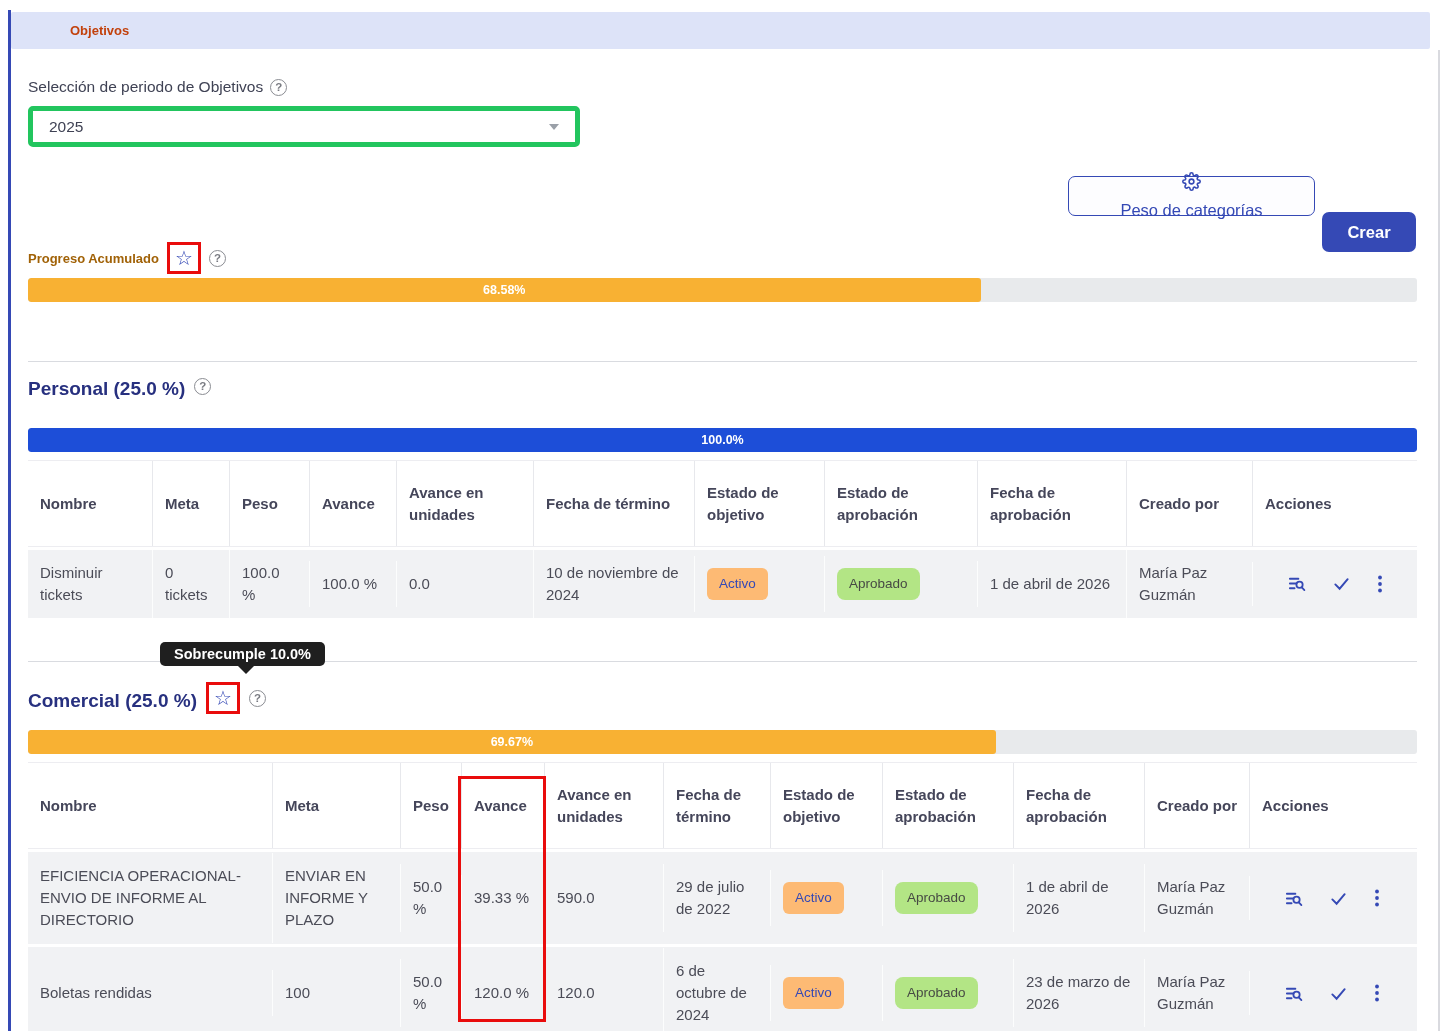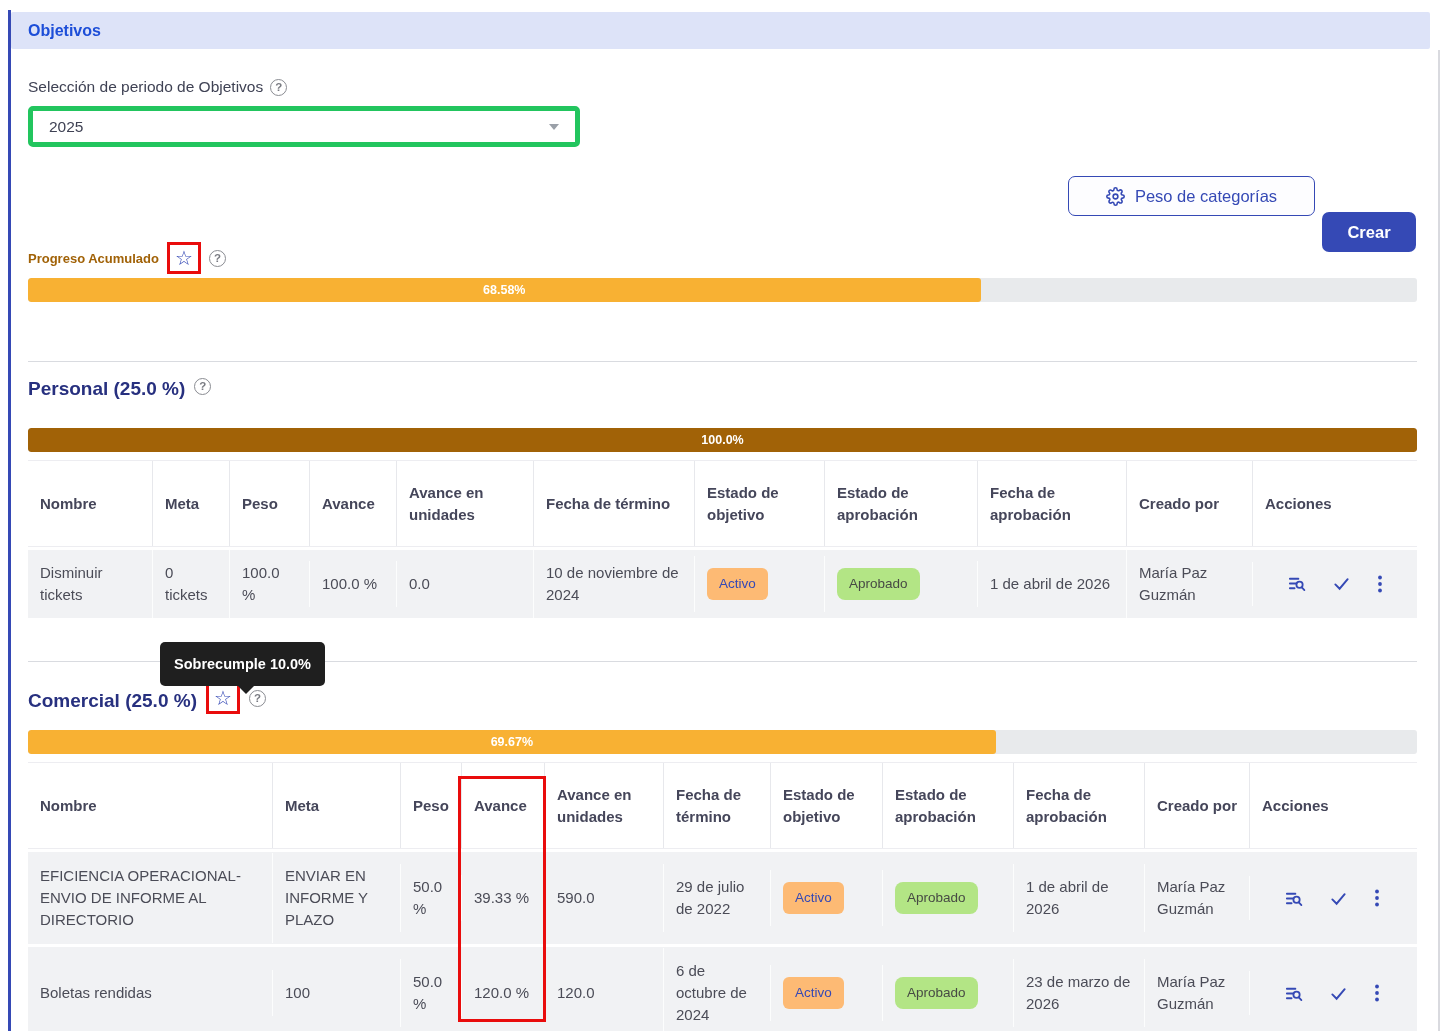--- a/index.html
+++ b/index.html
@@ -4,27 +4,27 @@
 <style>
   html,body{margin:0;padding:0;background:#fff;}
   body{font-family:"Liberation Sans","DejaVu Sans",sans-serif;}
   .canvas{position:relative;width:1445px;height:1031px;background:#fff;overflow:hidden;}
   .abs{position:absolute;}
 
   .side-accent{left:8px;top:10px;width:3px;height:1021px;background:#3549b5;}
   .vline{left:1438px;top:50px;width:2px;height:981px;background:#d9dadf;}
 
   .titlebar{left:11px;top:12px;width:1419px;height:37px;background:#dde3f8;display:flex;align-items:center;padding-left:17px;box-sizing:border-box;border-radius:2px;}
-  .titlebar .t{color:#1d4ed8;font-weight:bold;font-size:16px;}
+  .titlebar .t{color:#c2410c;font-weight:bold;font-size:13px;margin-left:42px;}
 
   .field-label-row{left:28px;top:78px;display:flex;align-items:center;gap:7px;color:#3f4254;font-size:15.5px;}
   .select{left:28px;top:106px;width:552px;height:41px;box-sizing:border-box;border:5px solid #22c55e;border-radius:5px;background:#fff;display:flex;align-items:center;justify-content:space-between;padding:0 16px;font-size:15.5px;color:#3f4254;cursor:pointer;}
   .caret{width:0;height:0;border-left:5px solid transparent;border-right:5px solid transparent;border-top:6px solid #9aa0a8;}
 
-  .btn{box-sizing:border-box;display:flex;align-items:center;justify-content:center;border-radius:7px;font-size:16.5px;cursor:pointer;}
+  .btn{box-sizing:border-box;display:flex;align-items:center;justify-content:center;border-radius:7px;font-size:16.5px;cursor:pointer;flex-direction:column;}
   .btn-weights{left:1068px;top:176px;width:247px;height:40px;background:#fdfdff;border:1px solid #3549b5;color:#3549b5;gap:10px;}
   .btn-create{left:1322px;top:176px;width:94px;height:40px;background:#3549b5;color:#fff;font-weight:bold;border:none;margin-top:36px;}
 
   .label-row{display:flex;align-items:center;gap:8px;}
   .acc-row{left:28px;top:242px;}
   .acc-row .lbl{font-weight:bold;font-size:13px;color:#a16207;}
   .red-outline{display:inline-flex;align-items:center;justify-content:center;border:3px solid #e90c0c;padding:0 5px;height:26px;box-sizing:content-box;}
   .star{color:#3549b5;font-size:20px;line-height:1;cursor:pointer;}
   .help{width:17px;height:17px;border-radius:50%;border:1.6px solid #8a8c92;color:#797b82;font-size:11.5px;font-weight:bold;display:inline-flex;align-items:center;justify-content:center;flex:0 0 auto;box-sizing:border-box;cursor:default;}
 
@@ -48,21 +48,21 @@
   .t1 .trow{min-height:67px;}
   .t2 .trow{min-height:92px;}
   .td{box-sizing:border-box;padding:12px;font-size:15px;color:#4b4c57;line-height:1.45;overflow-wrap:break-word;}
   .td + .td{border-left:1px solid rgba(255,255,255,.8);}
   .pill{display:inline-block;padding:6px 12px;border-radius:8px;font-size:13.5px;white-space:nowrap;}
   .pill-active{background:#fdba74;color:#3549b5;border-radius:6px;}
   .pill-approved{background:#b3e585;color:#474a44;}
   .actions{display:flex;align-items:center;gap:26px;padding-left:34px;}
   .aicon{display:inline-flex;align-items:center;cursor:pointer;}
 
-  .tooltip{left:160px;top:642px;background:#1f1f1f;color:#fff;font-weight:bold;font-size:14.5px;padding:14px 14px;border-radius:5px;z-index:5;white-space:nowrap;}
+  .tooltip{left:160px;top:642px;background:#1f1f1f;color:#fff;font-weight:bold;font-size:14.5px;padding:4px 14px;border-radius:5px;z-index:5;white-space:nowrap;}
   .tooltip::after{content:"";position:absolute;left:78px;top:100%;border:8px solid transparent;border-top-color:#1f1f1f;border-bottom:none;}
 
   .redbox-col{left:458px;top:776px;width:88px;height:246px;border:3px solid #e90c0c;box-sizing:border-box;z-index:6;pointer-events:none;}
 </style>
 </head>
 <body>
 
 <div class="canvas">
 
   <div class="abs side-accent"></div>
@@ -111,21 +111,21 @@
   </div>
 
   <div class="abs divider" style="top:361px"></div>
 
   <div class="abs sec-title-row" style="left:28px;top:372px">
     <span class="sec-title">Personal (25.0 %)</span>
     <span class="help">?</span>
   </div>
 
   <div class="abs bar" style="top:428px">
-    <div class="fill" id="bar-s0" style="width: 100%; background: #a16207;">
+    <div class="fill" id="bar-s0" style="width: 100%; background: #1d4ed8;">
       <span class="pct">100.0%</span>
     </div>
   </div>
 
   <div class="abs table t1" style="left:28px;top:460px">
     <div class="thead">
         <div class="th">Nombre</div>
         <div class="th">Meta</div>
         <div class="th">Peso</div>
         <div class="th">Avance</div>

